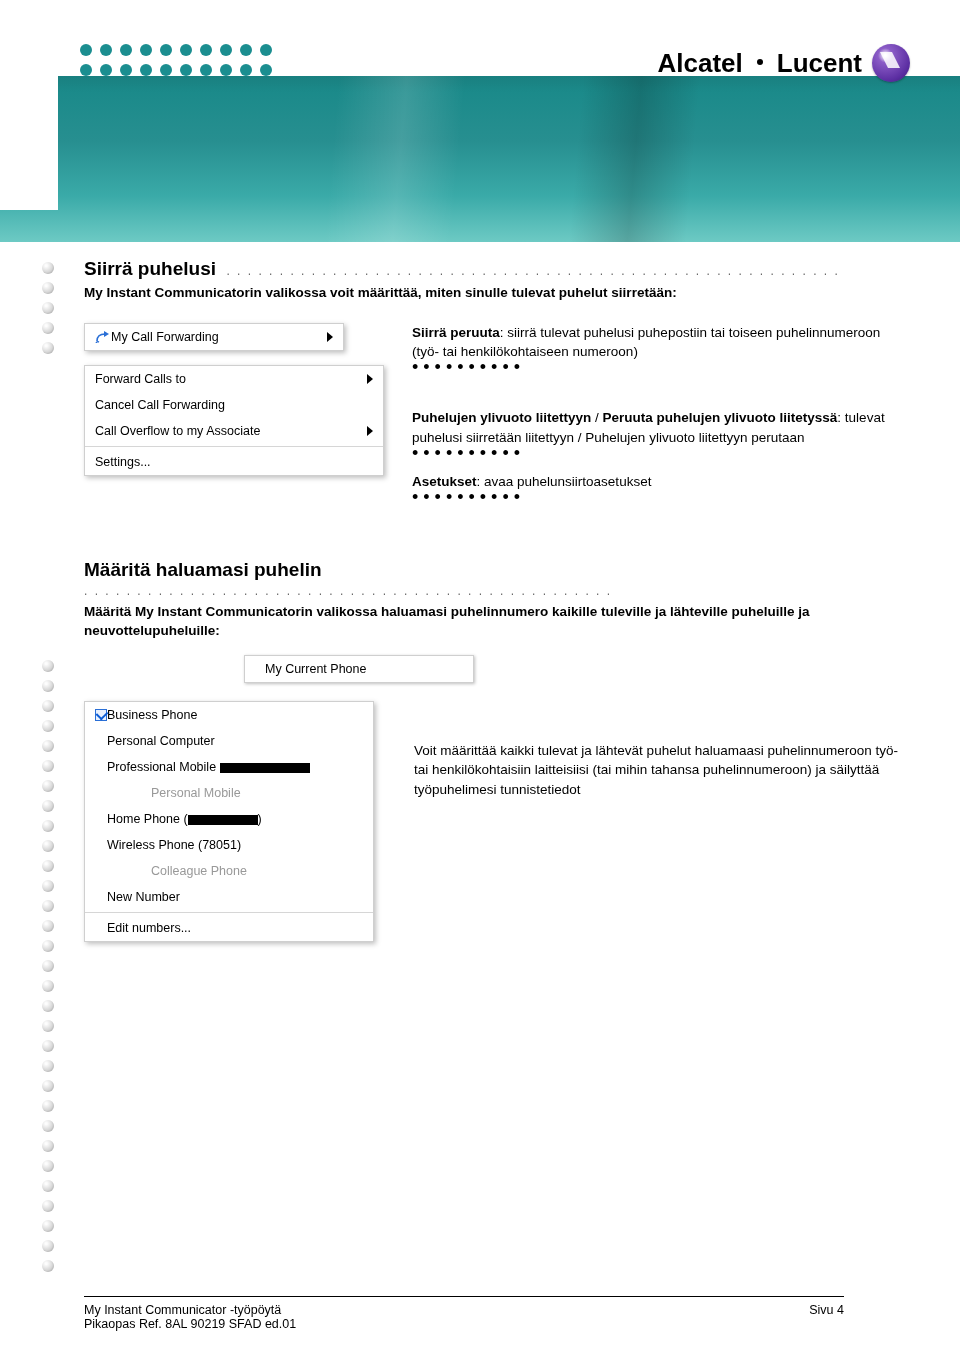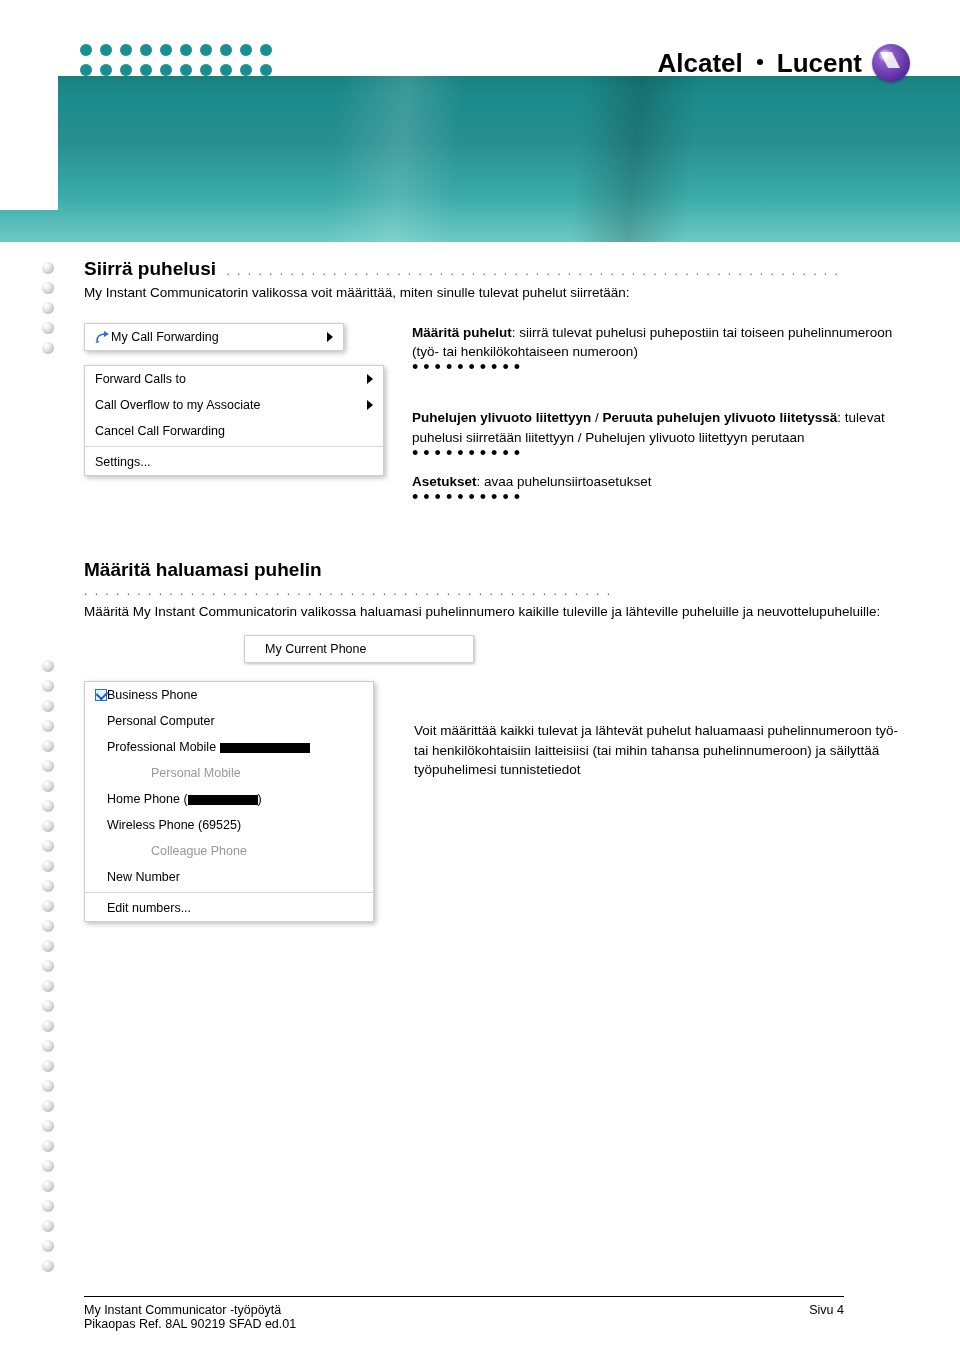--- a/index.html
+++ b/index.html
@@ -81,21 +81,21 @@
   h2.sect {
     font-size:19px; font-weight:700; color:#000;
     font-family: Verdana, Arial, sans-serif;
     display:inline;
   }
   .dots-line {
     color:#666; letter-spacing:2px; font-size:12px; margin-left:6px;
     display:inline-block; vertical-align:middle;
   }
   .para {
-    font-size:13.5px; line-height:1.45; margin-top:3px;
+    font-size:13.5px; line-height:1.45; margin-top:3px;font-weight:bold;
   }
 
   
   .block-row {
     display:flex; align-items:flex-start; gap:28px;
     margin-top:20px;
   }
   .menu {
     background:#fff;
     border:1px solid #cfcfcf;
@@ -276,36 +276,36 @@
         </div>
 
         <div style="height:14px"></div>
 
         <div class="menu wide">
           <div class="menu-row">
             <span class="label">Forward Calls to</span>
             <span class="arrow"></span>
           </div>
           <div class="menu-row">
+            <span class="label">Cancel Call Forwarding</span>
+          </div>
+          <div class="menu-row">
             <span class="label">Call Overflow to my Associate</span>
             <span class="arrow"></span>
           </div>
-          <div class="menu-row">
-            <span class="label">Cancel Call Forwarding</span>
-          </div>
           <div class="sep"></div>
           <div class="menu-row">
             <span class="label">Settings...</span>
           </div>
         </div>
       </div>
 
       <div class="right-col">
         <p>
-          <span class="term">Määritä puhelut</span><span>: siirrä tulevat puhelusi puhepostiin tai toiseen puhelinnumeroon (työ- tai henkilökohtaiseen numeroon)</span>
+          <span class="term">Siirrä peruuta</span><span>: siirrä tulevat puhelusi puhepostiin tai toiseen puhelinnumeroon (työ- tai henkilökohtaiseen numeroon)</span>
         </p>
         <div class="tiny-dots">• • • • • • • • • •</div>
 
         <p style="margin-top:36px">
           <span class="term">Puhelujen ylivuoto liitettyyn</span> /
           <span class="term">Peruuta puhelujen ylivuoto liitetyssä</span><span>: tulevat puhelusi siirretään liitettyyn / Puhelujen ylivuoto liitettyyn perutaan</span>
         </p>
         <div class="tiny-dots">• • • • • • • • • •</div>
 
         <p style="margin-top:14px">
@@ -350,21 +350,21 @@
           <div class="menu-row">
             <span class="spacer"></span>
             <span class="label muted">Personal Mobile</span>
           </div>
           <div class="menu-row">
             <span class="spacer"></span>
             <span class="label"><span>Home Phone (</span><span class="redact" style="width:70px"></span><span>)</span></span>
           </div>
           <div class="menu-row">
             <span class="spacer"></span>
-            <span class="label">Wireless Phone (69525)</span>
+            <span class="label">Wireless Phone (78051)</span>
           </div>
           <div class="menu-row">
             <span class="spacer"></span>
             <span class="label muted">Colleague Phone</span>
           </div>
           <div class="menu-row">
             <span class="spacer"></span>
             <span class="label">New Number</span>
           </div>
           <div class="sep"></div>

